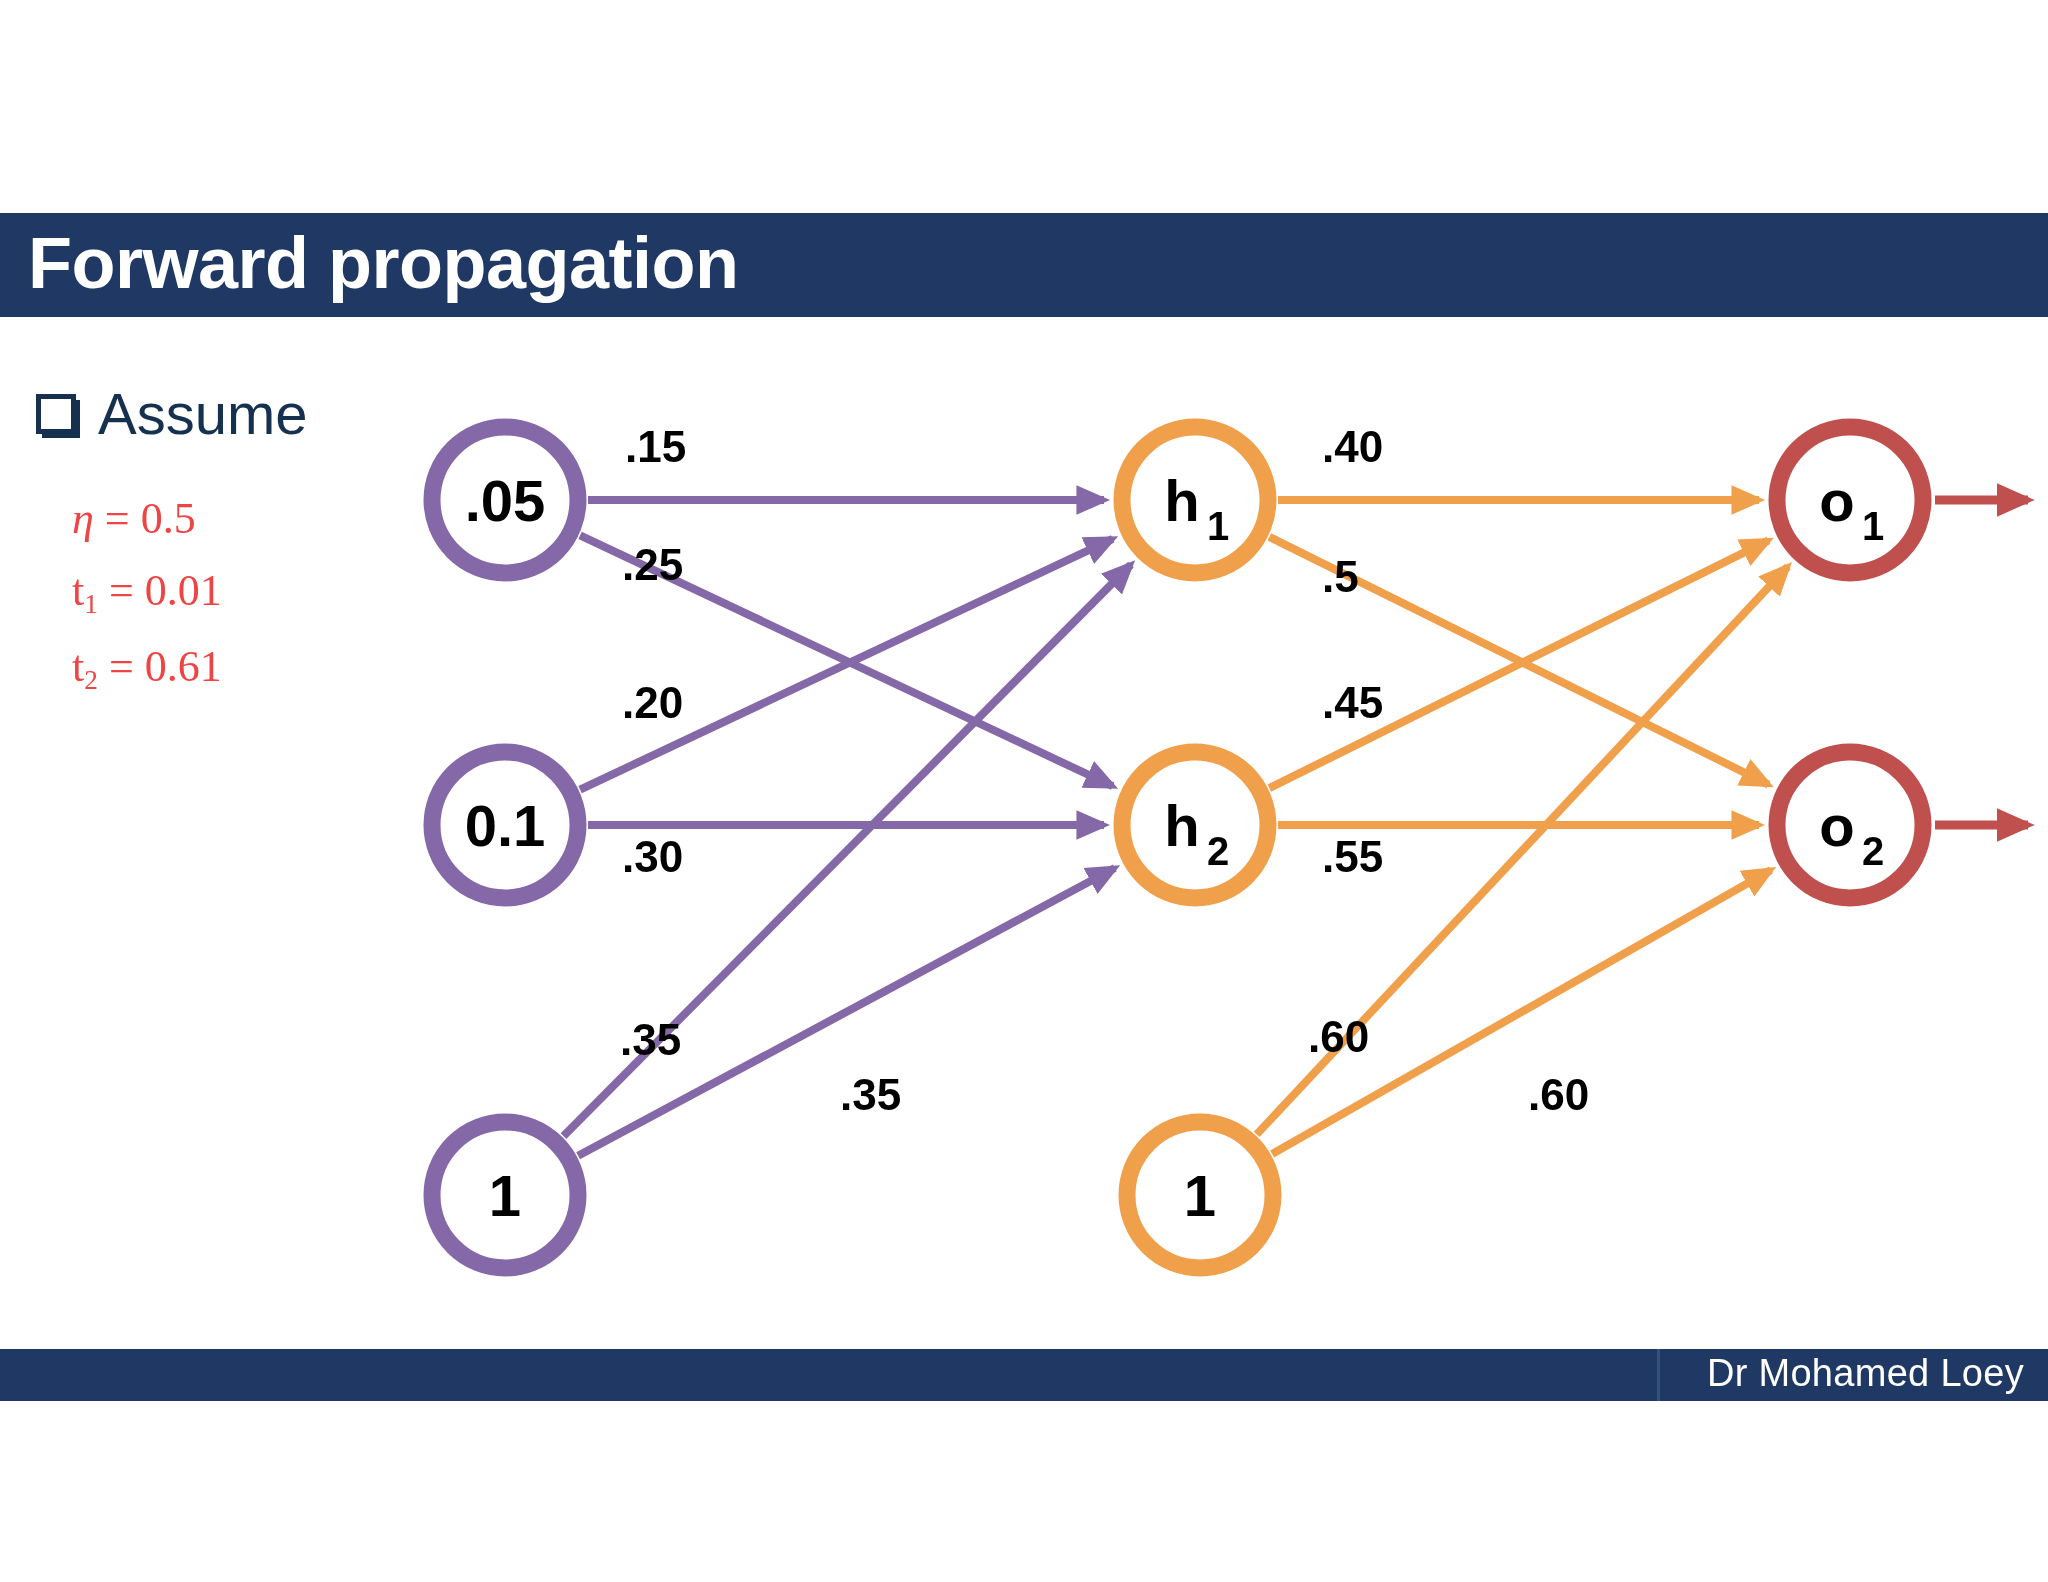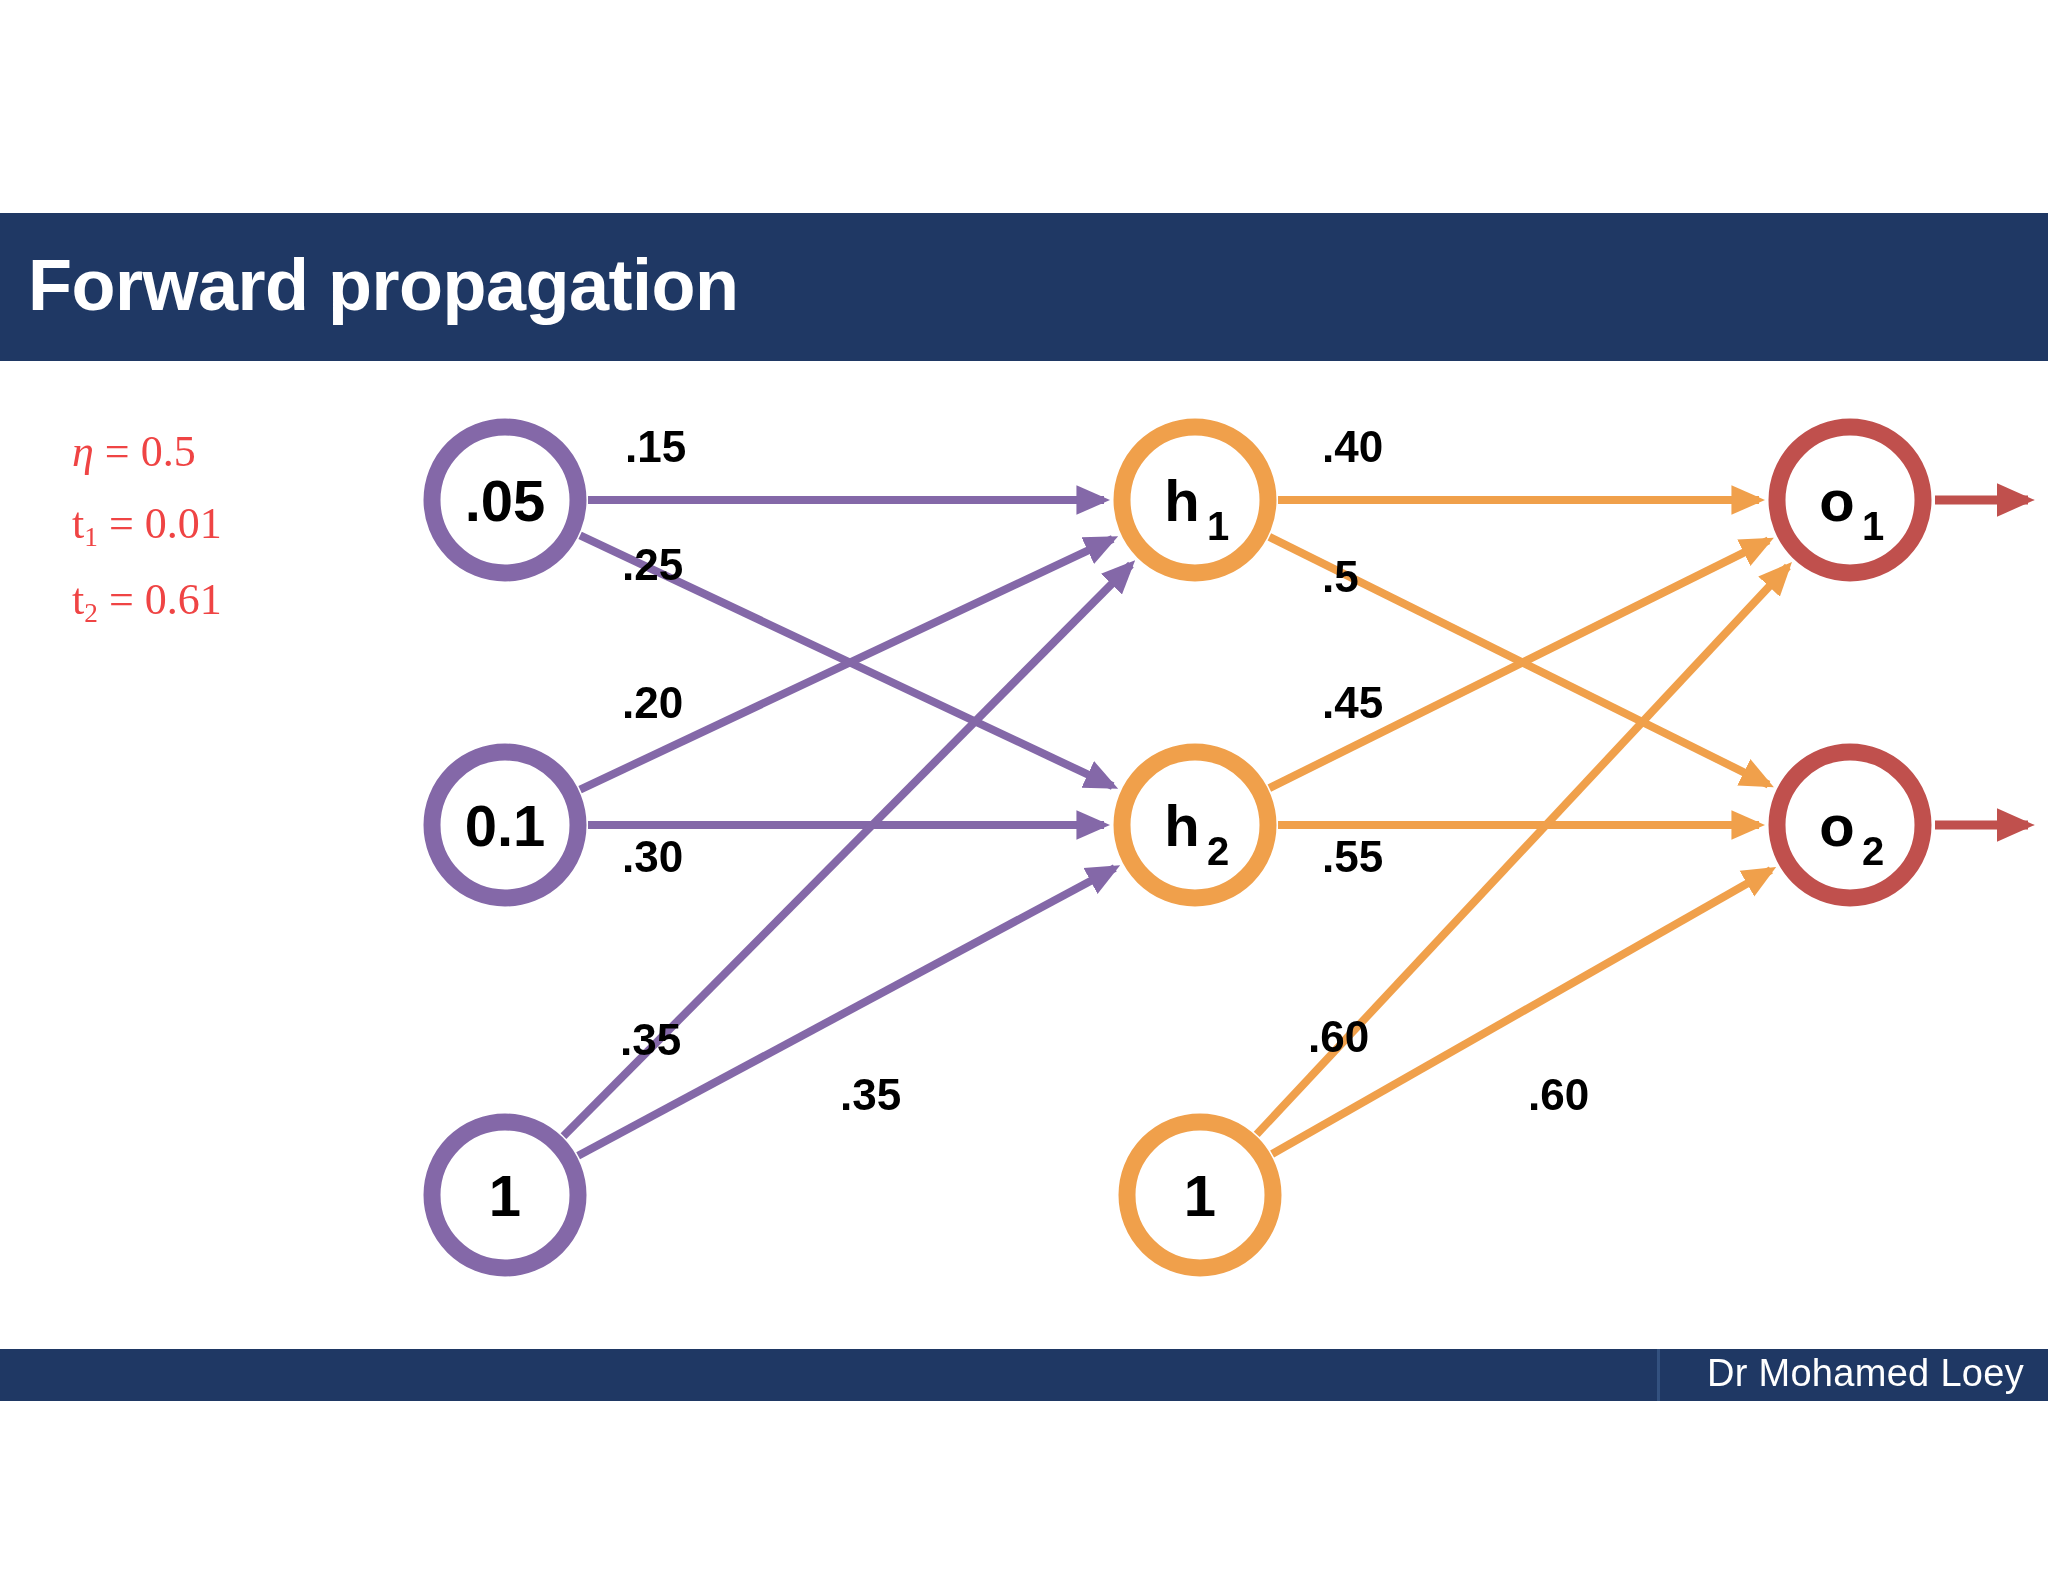--- a/index.html
+++ b/index.html
@@ -12,21 +12,21 @@
   #slide {
     position: relative;
     width: 2048px; height: 1582px;
     background: #ffffff;
   }
 
   
   #title-bar {
     position: absolute;
     left: 0; top: 213px;
-    width: 2048px; height: 148px;
+    width: 2048px; height: 104px;
     background: #1f3864;
   }
   #title-text {
     position: absolute;
     left: 28px; top: 50%;
     transform: translateY(-52%);
     color: #ffffff;
     font-size: 72px;
     font-weight: bold;
     letter-spacing: -0.5px;
@@ -120,20 +120,24 @@
 </head>
 <body>
 
 <div id="slide">
 
   <div id="title-bar">
     <div id="title-text">Forward propagation</div>
   </div>
 
   <div id="assume-block">
+    <div class="assume-head">
+      <span class="checkbox-glyph"></span>
+      <span>Assume</span>
+    </div>
     <div class="assume-eq eta">
       <span>η</span>
       <span class="num">= 0.5</span>
     </div>
     <div class="assume-eq tline">
       <span>t</span><sub>1</sub>
       <span class="num">= 0.01</span>
     </div>
     <div class="assume-eq tline">
       <span>t</span><sub>2</sub>

